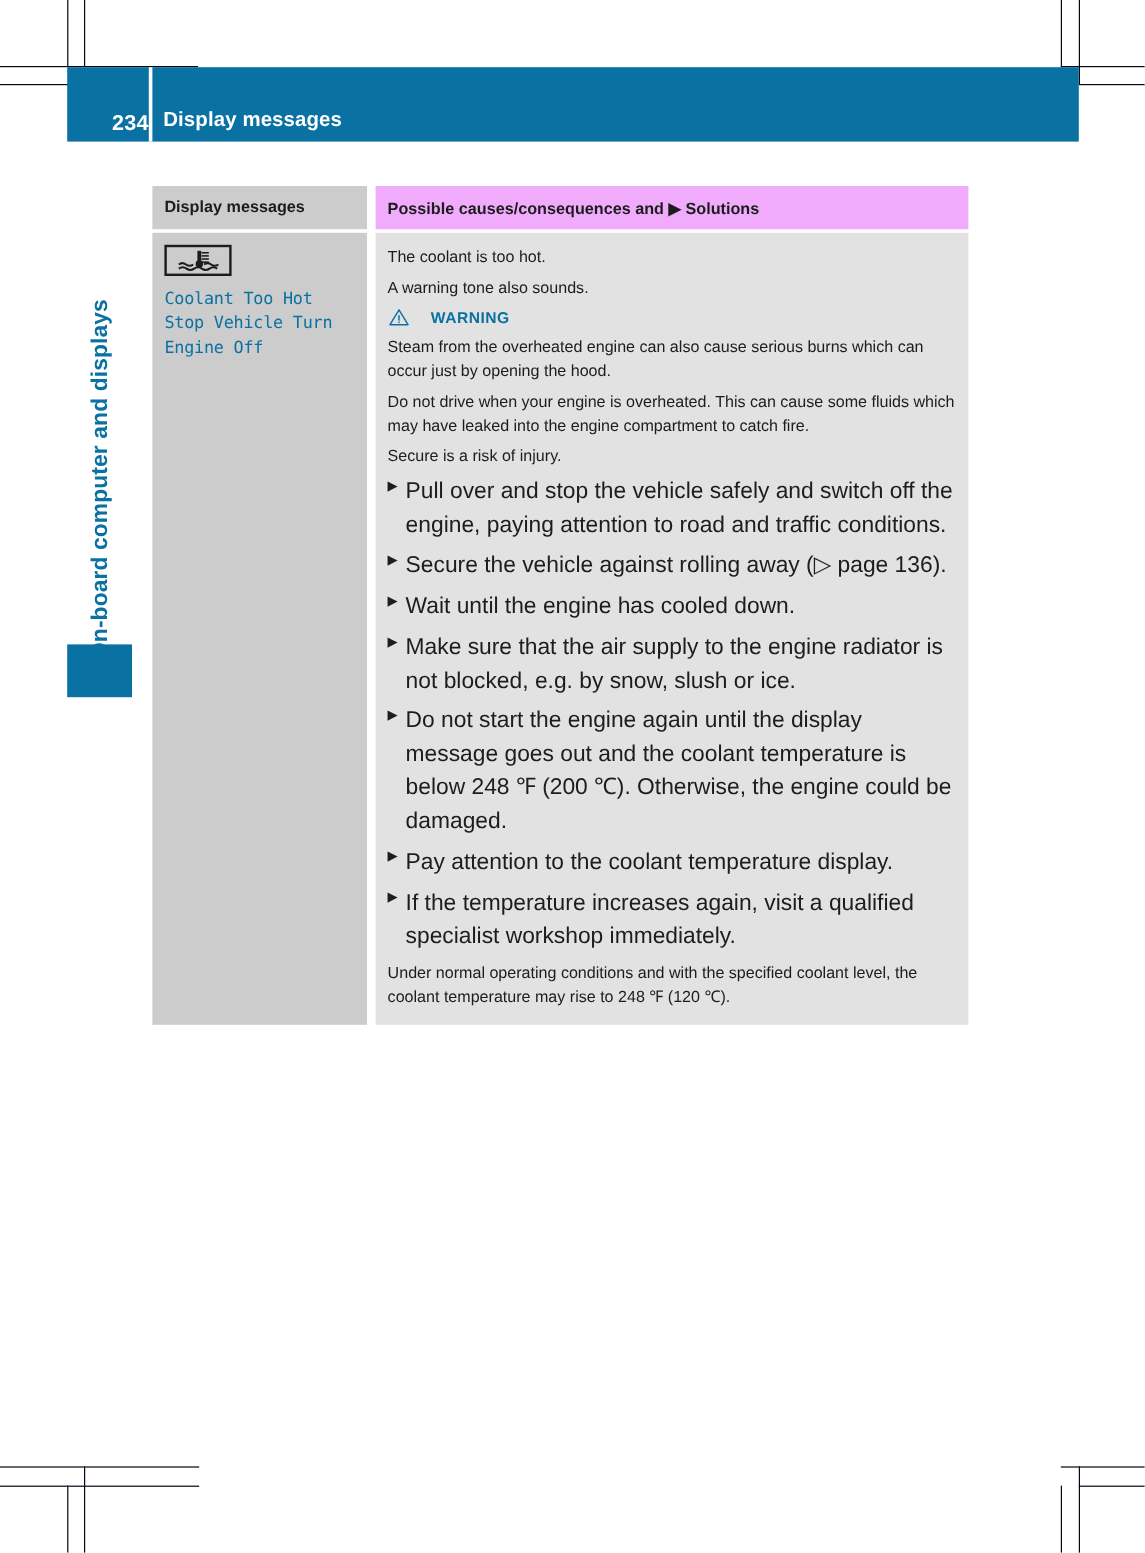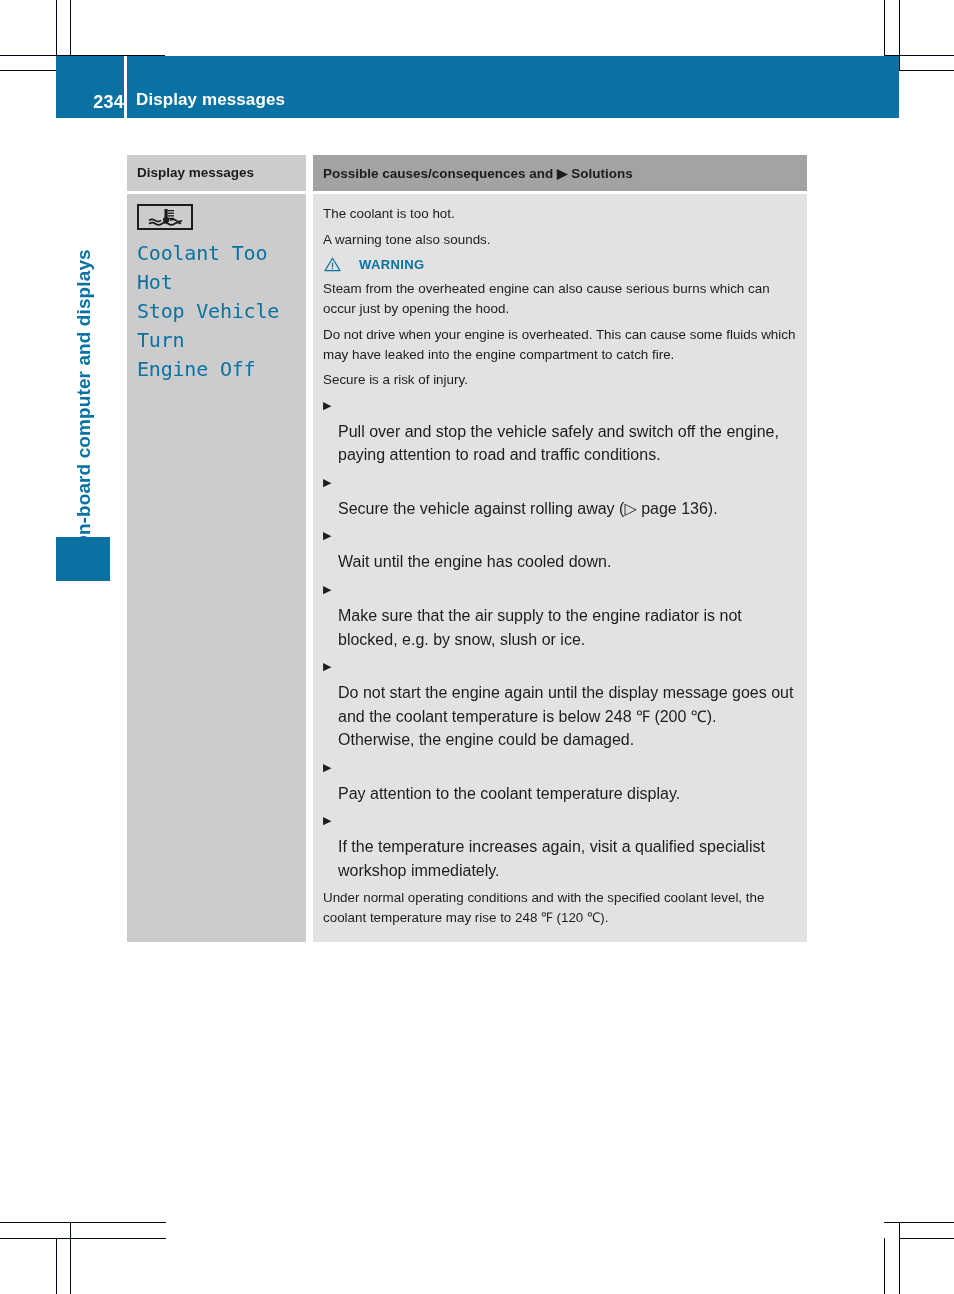--- a/index.html
+++ b/index.html
@@ -111,21 +111,21 @@
   }
   .row.header-row .col-left,
   .row.header-row .col-right {
     font-weight: bold;
     font-size: 13.5px;
     color: #1c1c1c;
     padding-top: 10px;
     padding-bottom: 10px;
   }
   .row.header-row .col-left { background: #cccccc; }
-  .row.header-row .col-right { background: #a3a3a3; }
+  .row.header-row .col-right { background: #f0abfc; }
 
   .spacer {
     height: 3px;
     background: #ffffff;
   }
 
   .col-left {
     width: 179px;
     flex: 0 0 179px;
     background: #cccccc;
@@ -152,21 +152,21 @@
     box-sizing: border-box;
     display: flex;
     align-items: center;
     justify-content: center;
     margin-bottom: 9px;
     background: #cccccc;
   }
   .msg-text {
     color: #0a71a3;
     font-family: "DejaVu Sans Mono", "Liberation Mono", monospace;
-    font-size: 20px;
+    font-size: 14px;
     line-height: 1.45;
     letter-spacing: -0.2px;
     white-space: pre-line;
   }
 
   
   .para {
     font-size: 13.4px;
     line-height: 1.47;
     color: #1d1d1d;
@@ -194,24 +194,23 @@
   }
   .bullet-mark {
     flex: 0 0 auto;
     width: 15px;
     color: #1d1d1d;
     font-size: 11px;
     line-height: 1.75;
   }
   .bullet-text {
     flex: 1 1 auto;
-    font-size: 16px;
+    font-size: 19px;
     line-height: 1.47;
     color: #1d1d1d;
-    margin-top: 24px;
   }
 </style>
 </head>
 <body>
 
 <div class="crop-line crop-h" style="left:0;top:55px;width:165px;"></div>
 <div class="crop-line crop-h" style="left:0;top:70px;width:165px;"></div>
 <div class="crop-line crop-v" style="left:56px;top:0;height:56px;"></div>
 <div class="crop-line crop-v" style="left:70px;top:0;height:56px;"></div>
 

